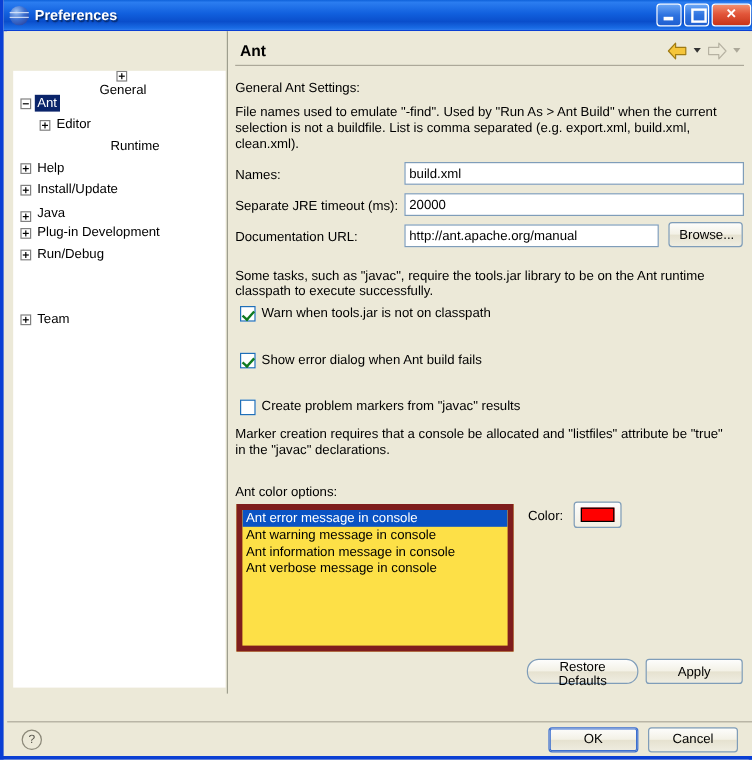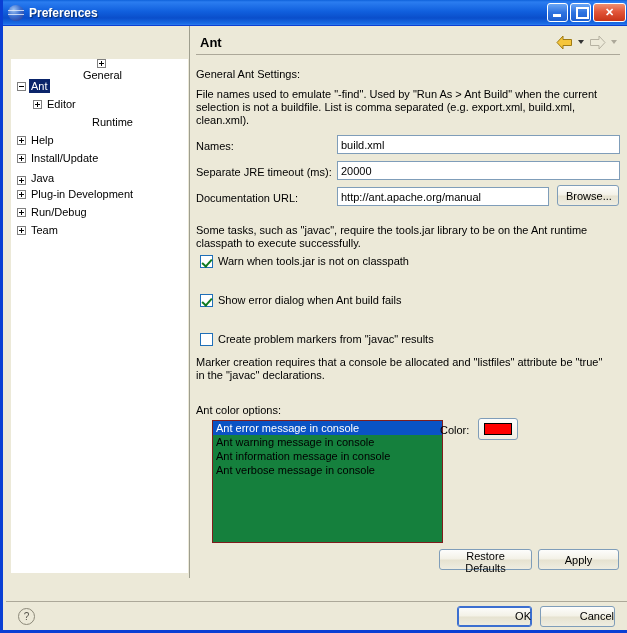--- a/index.html
+++ b/index.html
@@ -135,21 +135,21 @@
   .cbox{
     width:13px;height:13px;box-sizing:border-box;
     border:1px solid #1F6FB8;background:#fff;position:relative;flex:none;cursor:pointer;
   }
   .cbox.checked:after{
     content:"";position:absolute;left:3px;top:1px;width:4px;height:8px;
     border:solid #0F7A20;border-width:0 2px 2px 0;transform:rotate(42deg);
   }
   .ckrow{display:flex;align-items:flex-start;gap:5px;}
   .listbox{
-    box-sizing:border-box;border:1px solid #7f1d1d;background:#15803d;overflow:hidden;margin-left:15px;
+    box-sizing:border-box;border:5px solid #7f1d1d;background:#fde047;overflow:hidden;
   }
   .litem{height:14px;line-height:14px;font-size:11px;padding:0 3px;white-space:nowrap;}
   .litem.sel{background:#0A53C4;color:#fff;}
   .swatch-btn{
     box-sizing:border-box;width:40px;height:22px;
     border:1px solid #7F9DB9;border-radius:3px;
     background:linear-gradient(180deg,#FDFDFC 0%,#F1EFE3 100%);
     display:flex;align-items:center;justify-content:center;cursor:pointer;
   }
   .swatch{width:28px;height:12px;border:1px solid #000;box-sizing:border-box;}
@@ -160,21 +160,21 @@
     position:absolute;left:0;top:576px;width:621px;height:28px;
     display:flex;align-items:center;
   }
   .help-icon{
     width:15px;height:15px;border-radius:50%;
     border:1px solid #8B8878;color:#55534A;
     font-size:10px;display:flex;align-items:center;justify-content:center;
     margin-left:12px;cursor:pointer;background:#ECE9D8;
   }
   .footer-btns{margin-left:auto;display:flex;gap:8px;margin-right:12px;}
-  .xbtn.wide{width:75px;padding:0;text-align:right;}
+  .xbtn.wide{width:75px;padding:0;}
   .xbtn.default{
     border:1px solid #3C6FD0;box-shadow:0 0 0 1px #3C6FD0 inset;
   }
 </style>
 </head>
 <body>
 
 <div class="window">
 
   <div class="titlebar">
@@ -226,21 +226,21 @@
             <span class="tlabel">Java</span>
           </div>
           <div class="trow" style="padding-left: 6px;">
             <div class="tbox plus"></div>
             <span class="tlabel">Plug-in Development</span>
           </div>
           <div class="trow" style="padding-left: 6px;">
             <div class="tbox plus"></div>
             <span class="tlabel">Run/Debug</span>
           </div>
-          <div class="trow" style="padding-left: 6px;">
+          <div class="trow" style="padding-left: 6px; margin-top: 36px;">
             <div class="tbox plus"></div>
             <span class="tlabel">Team</span>
           </div>
         </div>
     </div>
     <div class="divider"></div>
 
     <div class="right-pane">
       <div class="page-header">
         <div class="page-title">Ant</div>
@@ -302,21 +302,21 @@
             <div class="litem">Ant warning message in console</div>
             <div class="litem">Ant information message in console</div>
             <div class="litem">Ant verbose message in console</div>
           </div>
 
         <div class="lbl" style="position:absolute;left:244px;top:368px;">Color:</div>
         <div class="swatch-btn" style="position:absolute;left:282px;top:362px;">
           <div class="swatch" id="swatch" style="background: rgb(255, 0, 0);"></div>
         </div>
 
-        <button class="xbtn" style="position:absolute;left:243px;top:493px;width:93px;">Restore Defaults</button>
+        <button class="xbtn" style="position:absolute;left:243px;top:493px;width:93px;border-radius:10px;">Restore Defaults</button>
         <button class="xbtn" style="position:absolute;left:342px;top:493px;width:81px;">Apply</button>
 
       </div>
     </div>
 
     <div class="footer-sep"></div>
     <div class="footer">
       <div class="help-icon">?</div>
       <div class="footer-btns">
         <button class="xbtn wide default">OK</button>

